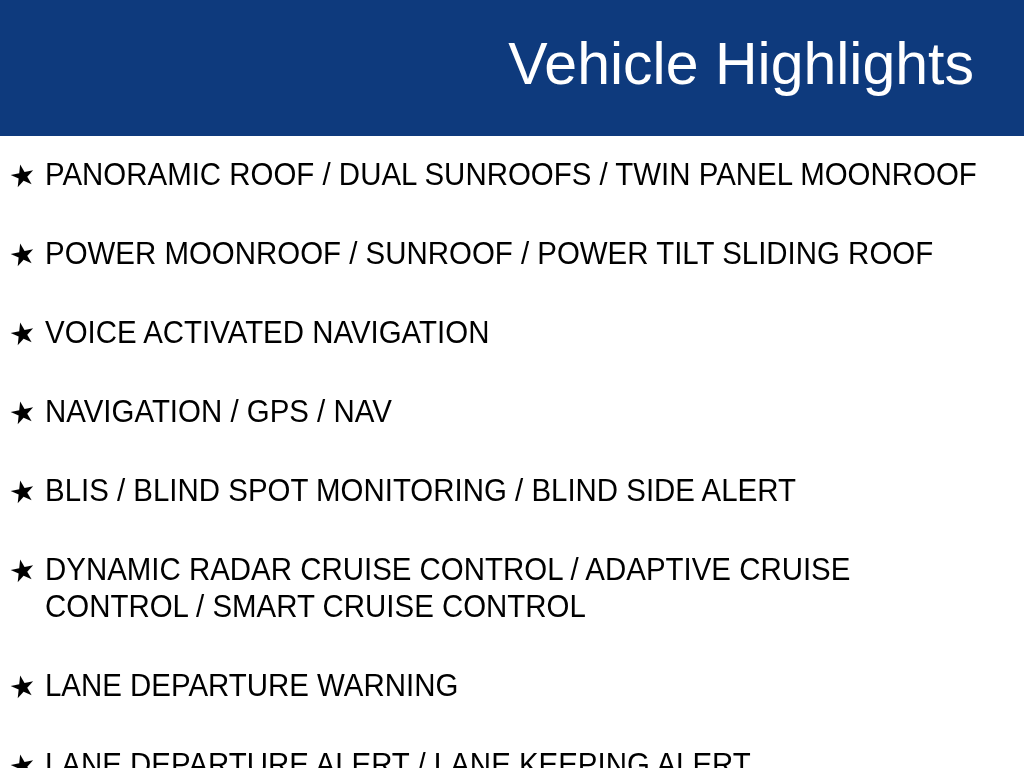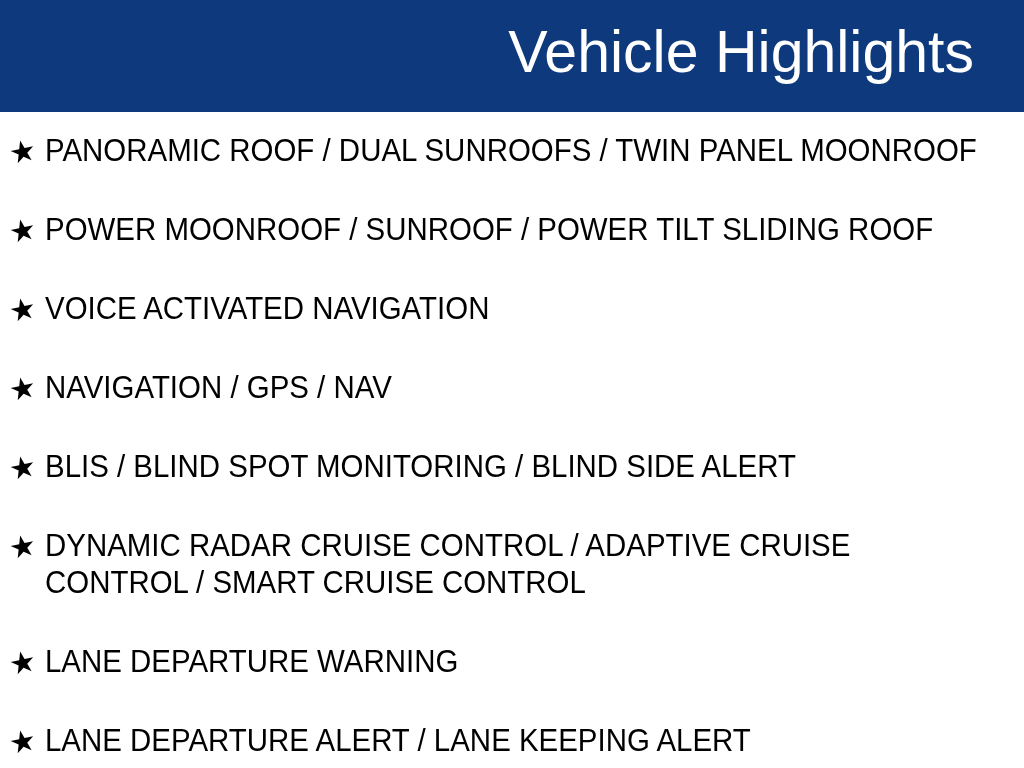--- a/index.html
+++ b/index.html
@@ -7,21 +7,21 @@
     margin: 0;
     padding: 0;
     width: 1024px;
     height: 768px;
     background: #ffffff;
     overflow: hidden;
     font-family: "Liberation Sans", sans-serif;
   }
   .header {
     width: 1024px;
-    height: 112px;
+    height: 136px;
     background: #0e3a7d;
     display: flex;
     align-items: center;
     justify-content: flex-end;
     padding-right: 50px;
     padding-bottom: 8px;
   }
   .title {
     color: #ffffff;
     font-size: 59px;

